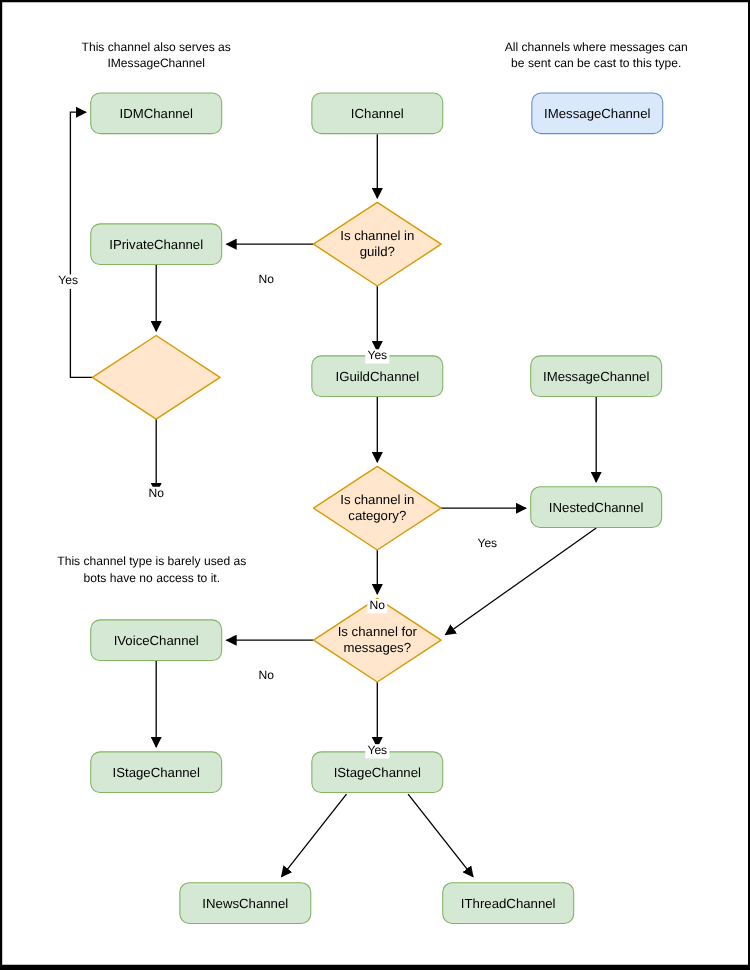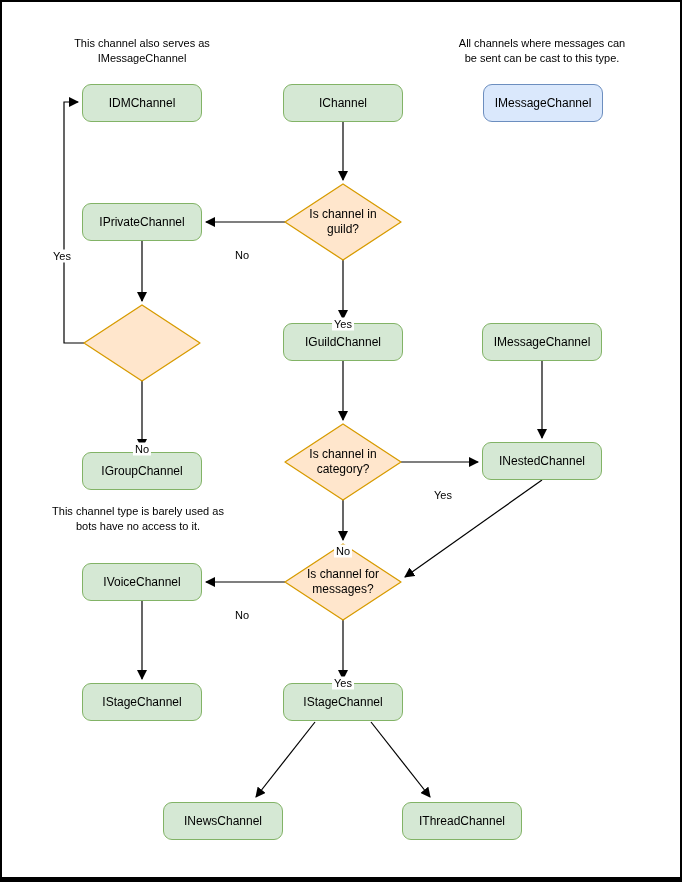--- a/index.html
+++ b/index.html
@@ -102,21 +102,20 @@
 bots have no access to it.</div>
   <div class="note" style="left:420px; top:34px; width:240px;">All channels where messages can
 be sent can be cast to this type.</div>
 
   <div class="node green" style="left:80px; top:82px;">IDMChannel</div>
   <div class="node green" style="left:281px; top:82px;">IChannel</div>
   <div class="node blue" style="left:481px; top:82px;">IMessageChannel</div>
   <div class="node green" style="left:80px; top:201px;">IPrivateChannel</div>
   <div class="node green" style="left:281px; top:321px;">IGuildChannel</div>
   <div class="node green" style="left:480px; top:321px;">IMessageChannel</div>
-  <div class="node green" style="left:80px; top:450px;">IGroupChannel</div>
   <div class="node green" style="left:480px; top:440px;">INestedChannel</div>
   <div class="node green" style="left:80px; top:561px;">IVoiceChannel</div>
   <div class="node green" style="left:80px; top:681px;">IStageChannel</div>
   <div class="node green" style="left:281px; top:681px;">IStageChannel</div>
   <div class="node green" style="left:161px; top:800px;">INewsChannel</div>
   <div class="node green" style="left:400px; top:800px;">IThreadChannel</div>
 
   <div class="decision-label" style="left:283px; top:182px;">Is channel in
 guild?</div>
   <div class="decision-label" style="left:283px; top:422px;">Is channel in

